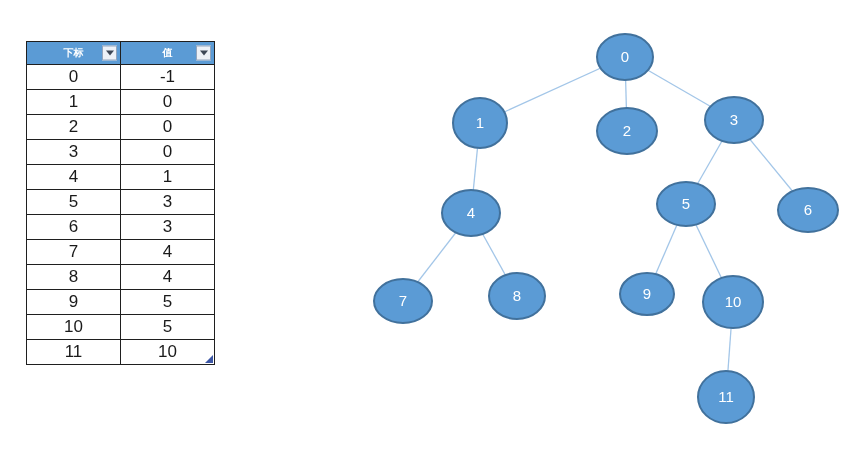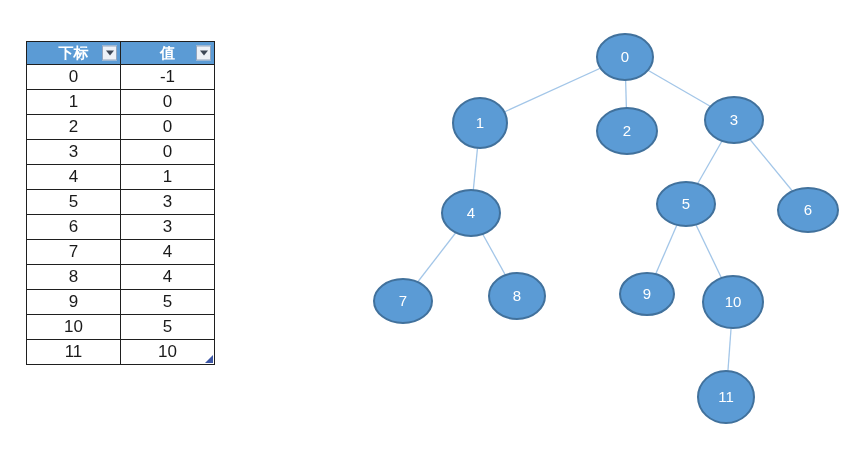--- a/index.html
+++ b/index.html
@@ -19,21 +19,21 @@
     border: 1px solid #1f1f1f;
     padding: 0;
     text-align: center;
     vertical-align: middle;
   }
   #tableWrap th {
     width: 93px;
     height: 22px;
     background: #5B9BD5;
     color: #ffffff;
-    font-size: 15px;
+    font-size: 10px;
     font-weight: 700;
     position: relative;
   }
   #tableWrap td {
     width: 93px;
     height: 24px;
     font-size: 17px;
     color: #1a1a1a;
     background: #ffffff;
     font-weight: 400;

